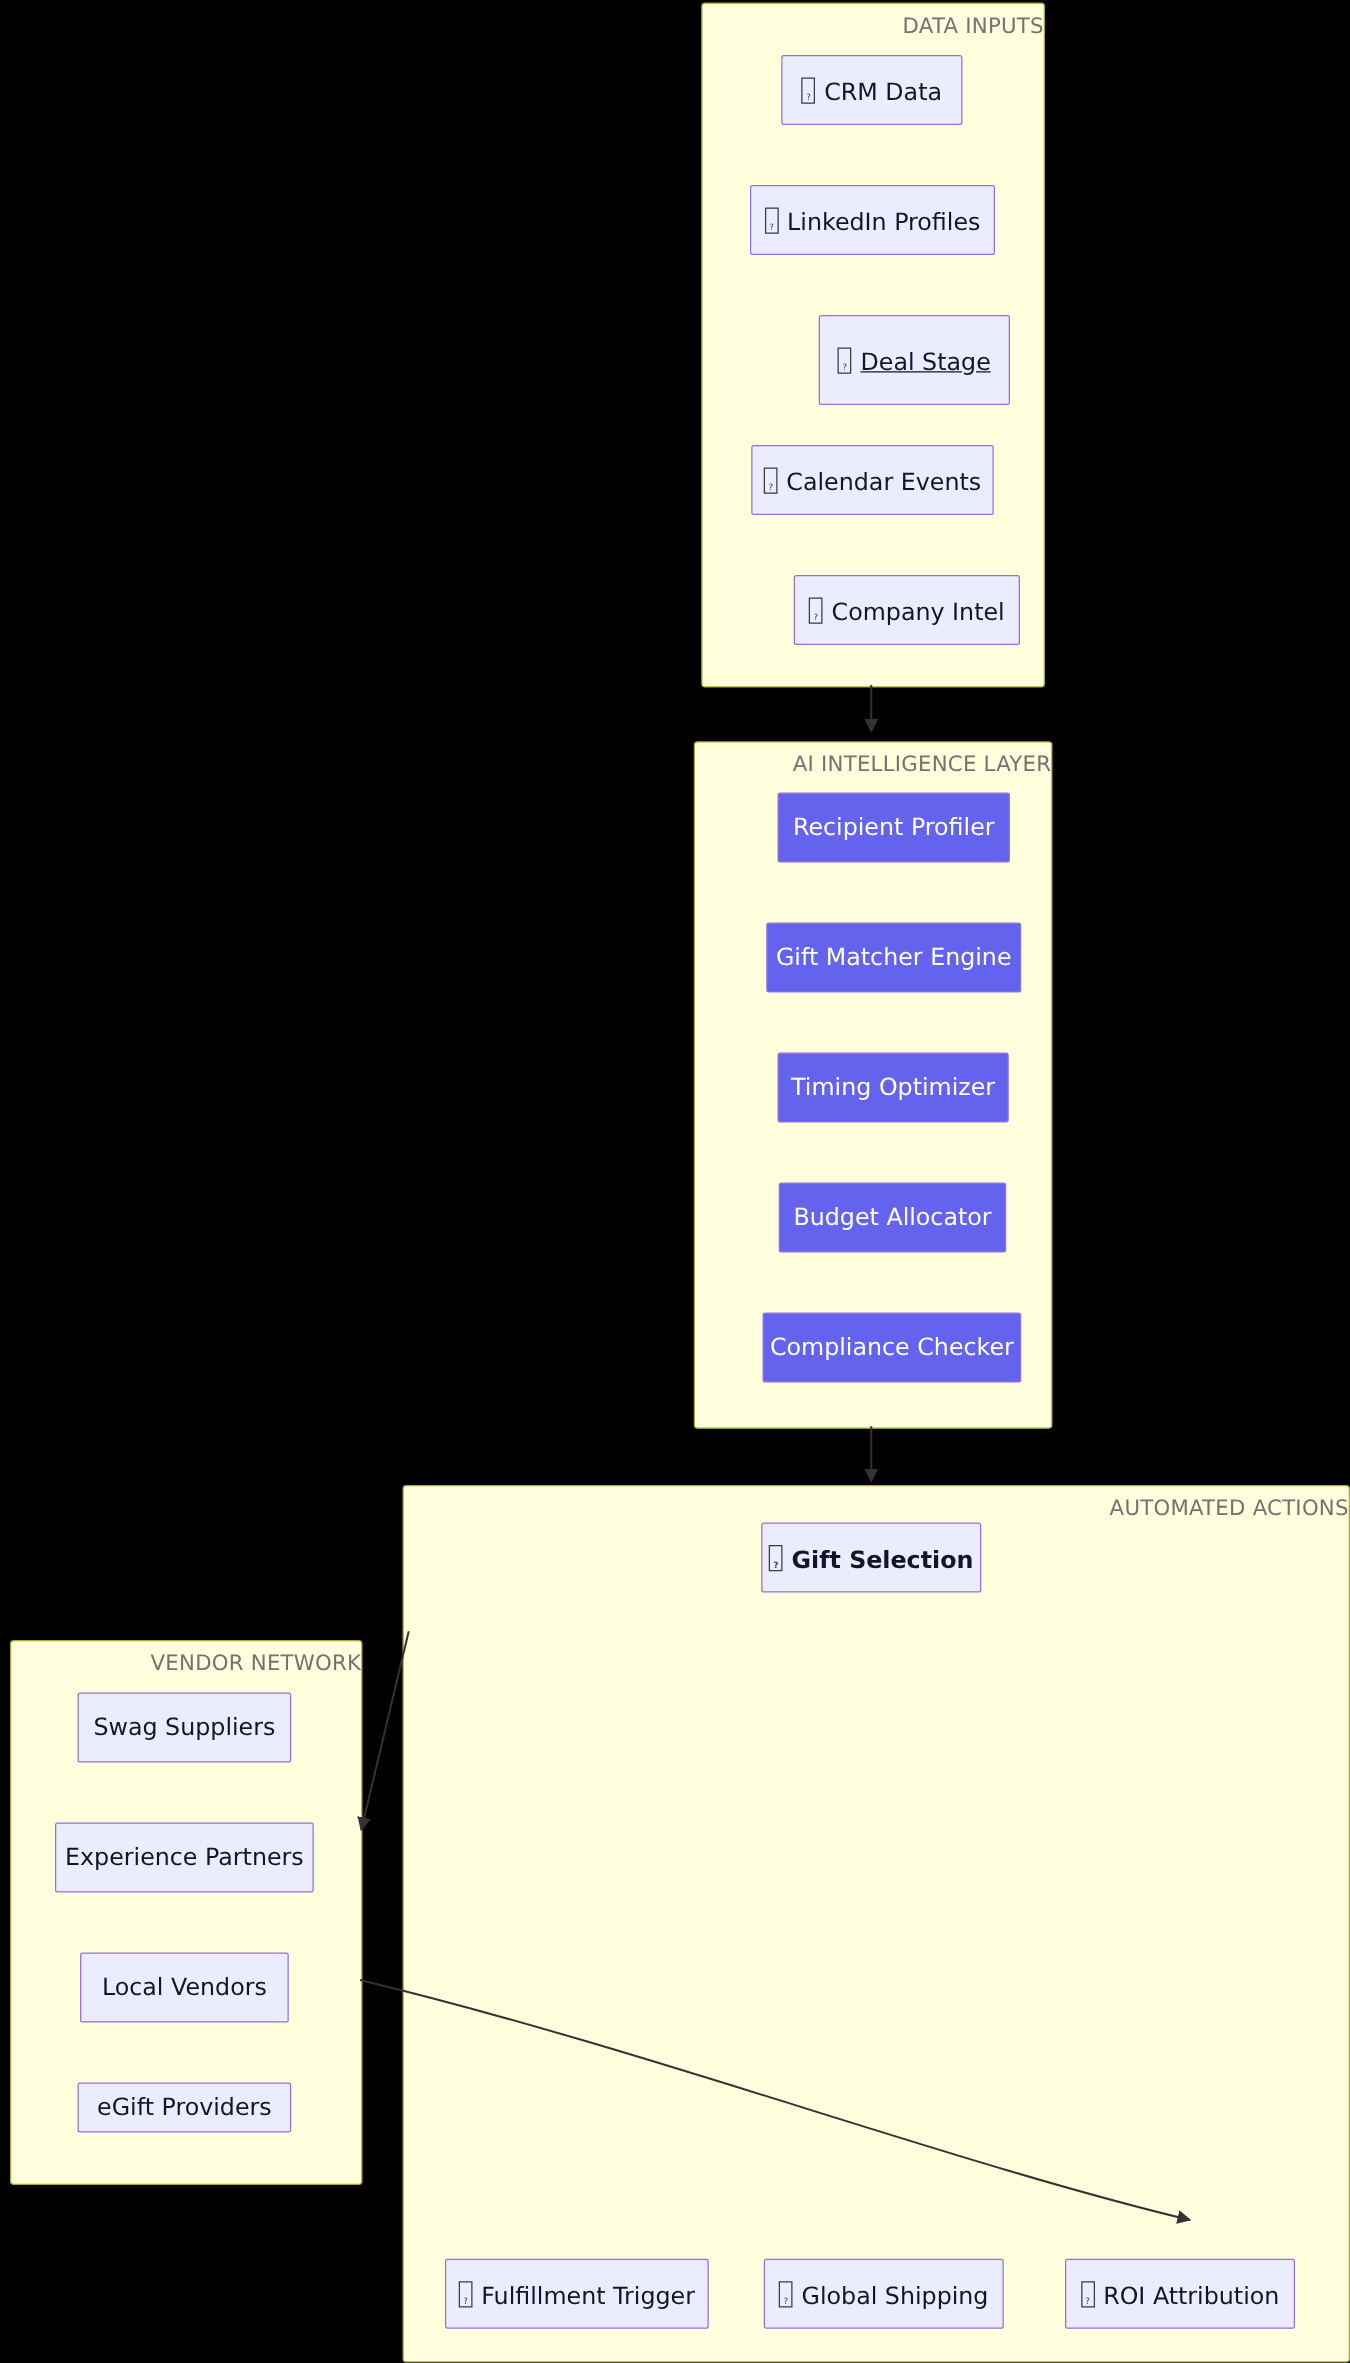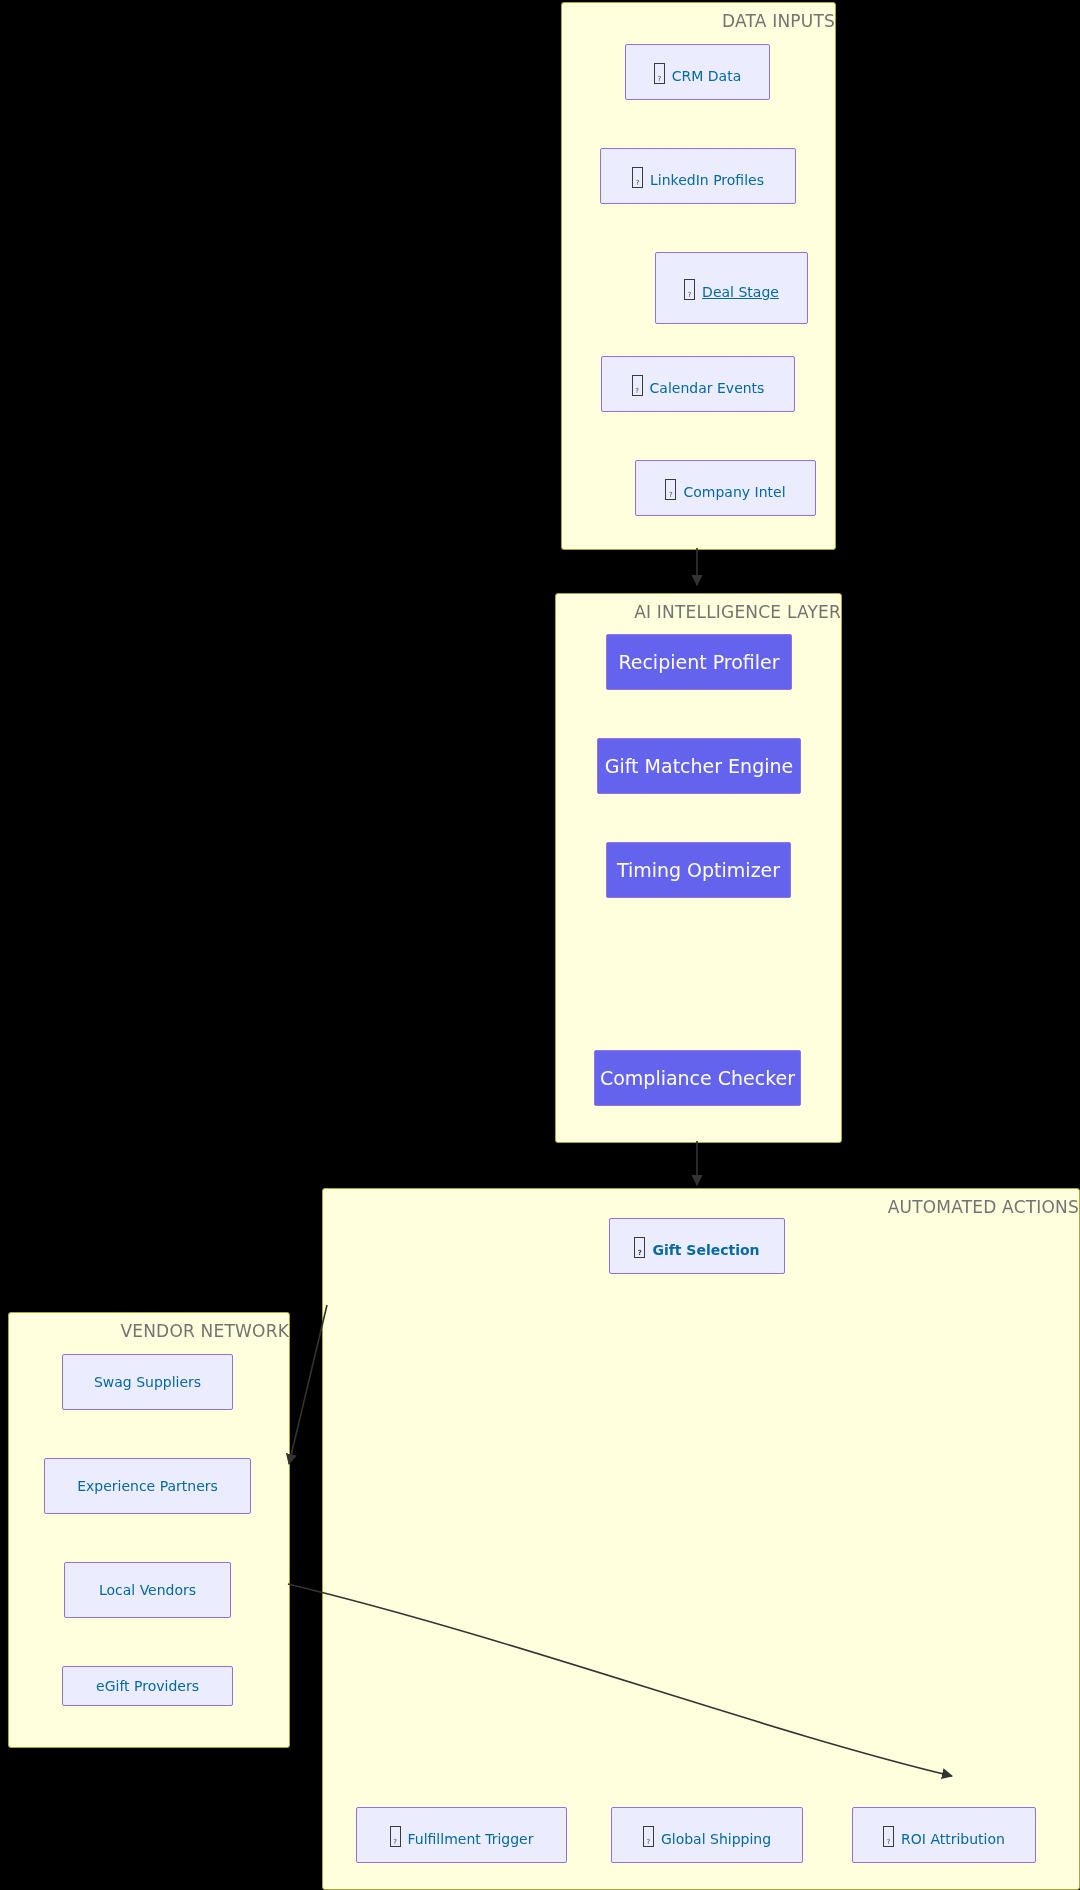--- a/index.html
+++ b/index.html
@@ -34,29 +34,30 @@
     display:flex;align-items:center;justify-content:center;
     box-sizing:border-box;
     border-radius:2px;
     z-index:3;
     white-space:nowrap;
   }
   .node .lbl{display:inline-flex;align-items:baseline;gap:7px;}
   .node-plain{
     background:#ececff;
     border:1.3px solid #9370db;
-    color:#0369a1;
-    font-size:14px;
+    color:#0f172a;
+    font-size:19px;
     text-align:right;
   }
   .node-ai{
     background:#6363ed;
     border:1.3px solid #9370db;
     color:#ffffff;
     font-size:19px;
+    margin-left:16px;
   }
   
   .tofu{
     display:inline-block;
     width:11px;height:21px;
     border:1.3px solid #3a3a3a;
     position:relative;
     top:3px;
     box-sizing:border-box;
     background:transparent;
@@ -144,20 +145,25 @@
       <span>Gift Matcher Engine</span>
     </span>
   </div>
 
   <div class="node node-ai" style="left:606px;top:842px;width:185px;height:56px;">
     <span class="lbl">
       <span>Timing Optimizer</span>
     </span>
   </div>
 
+  <div class="node node-ai" style="left:607px;top:946px;width:182px;height:56px;">
+    <span class="lbl">
+      <span>Budget Allocator</span>
+    </span>
+  </div>
 
   <div class="node node-ai" style="left:594px;top:1050px;width:207px;height:56px;">
     <span class="lbl">
       <span>Compliance Checker</span>
     </span>
   </div>
 
   <div class="subgraph" style="left:322px;top:1188px;width:756px;height:700px;">
     <div class="sg-title">AUTOMATED ACTIONS</div>
   </div>

